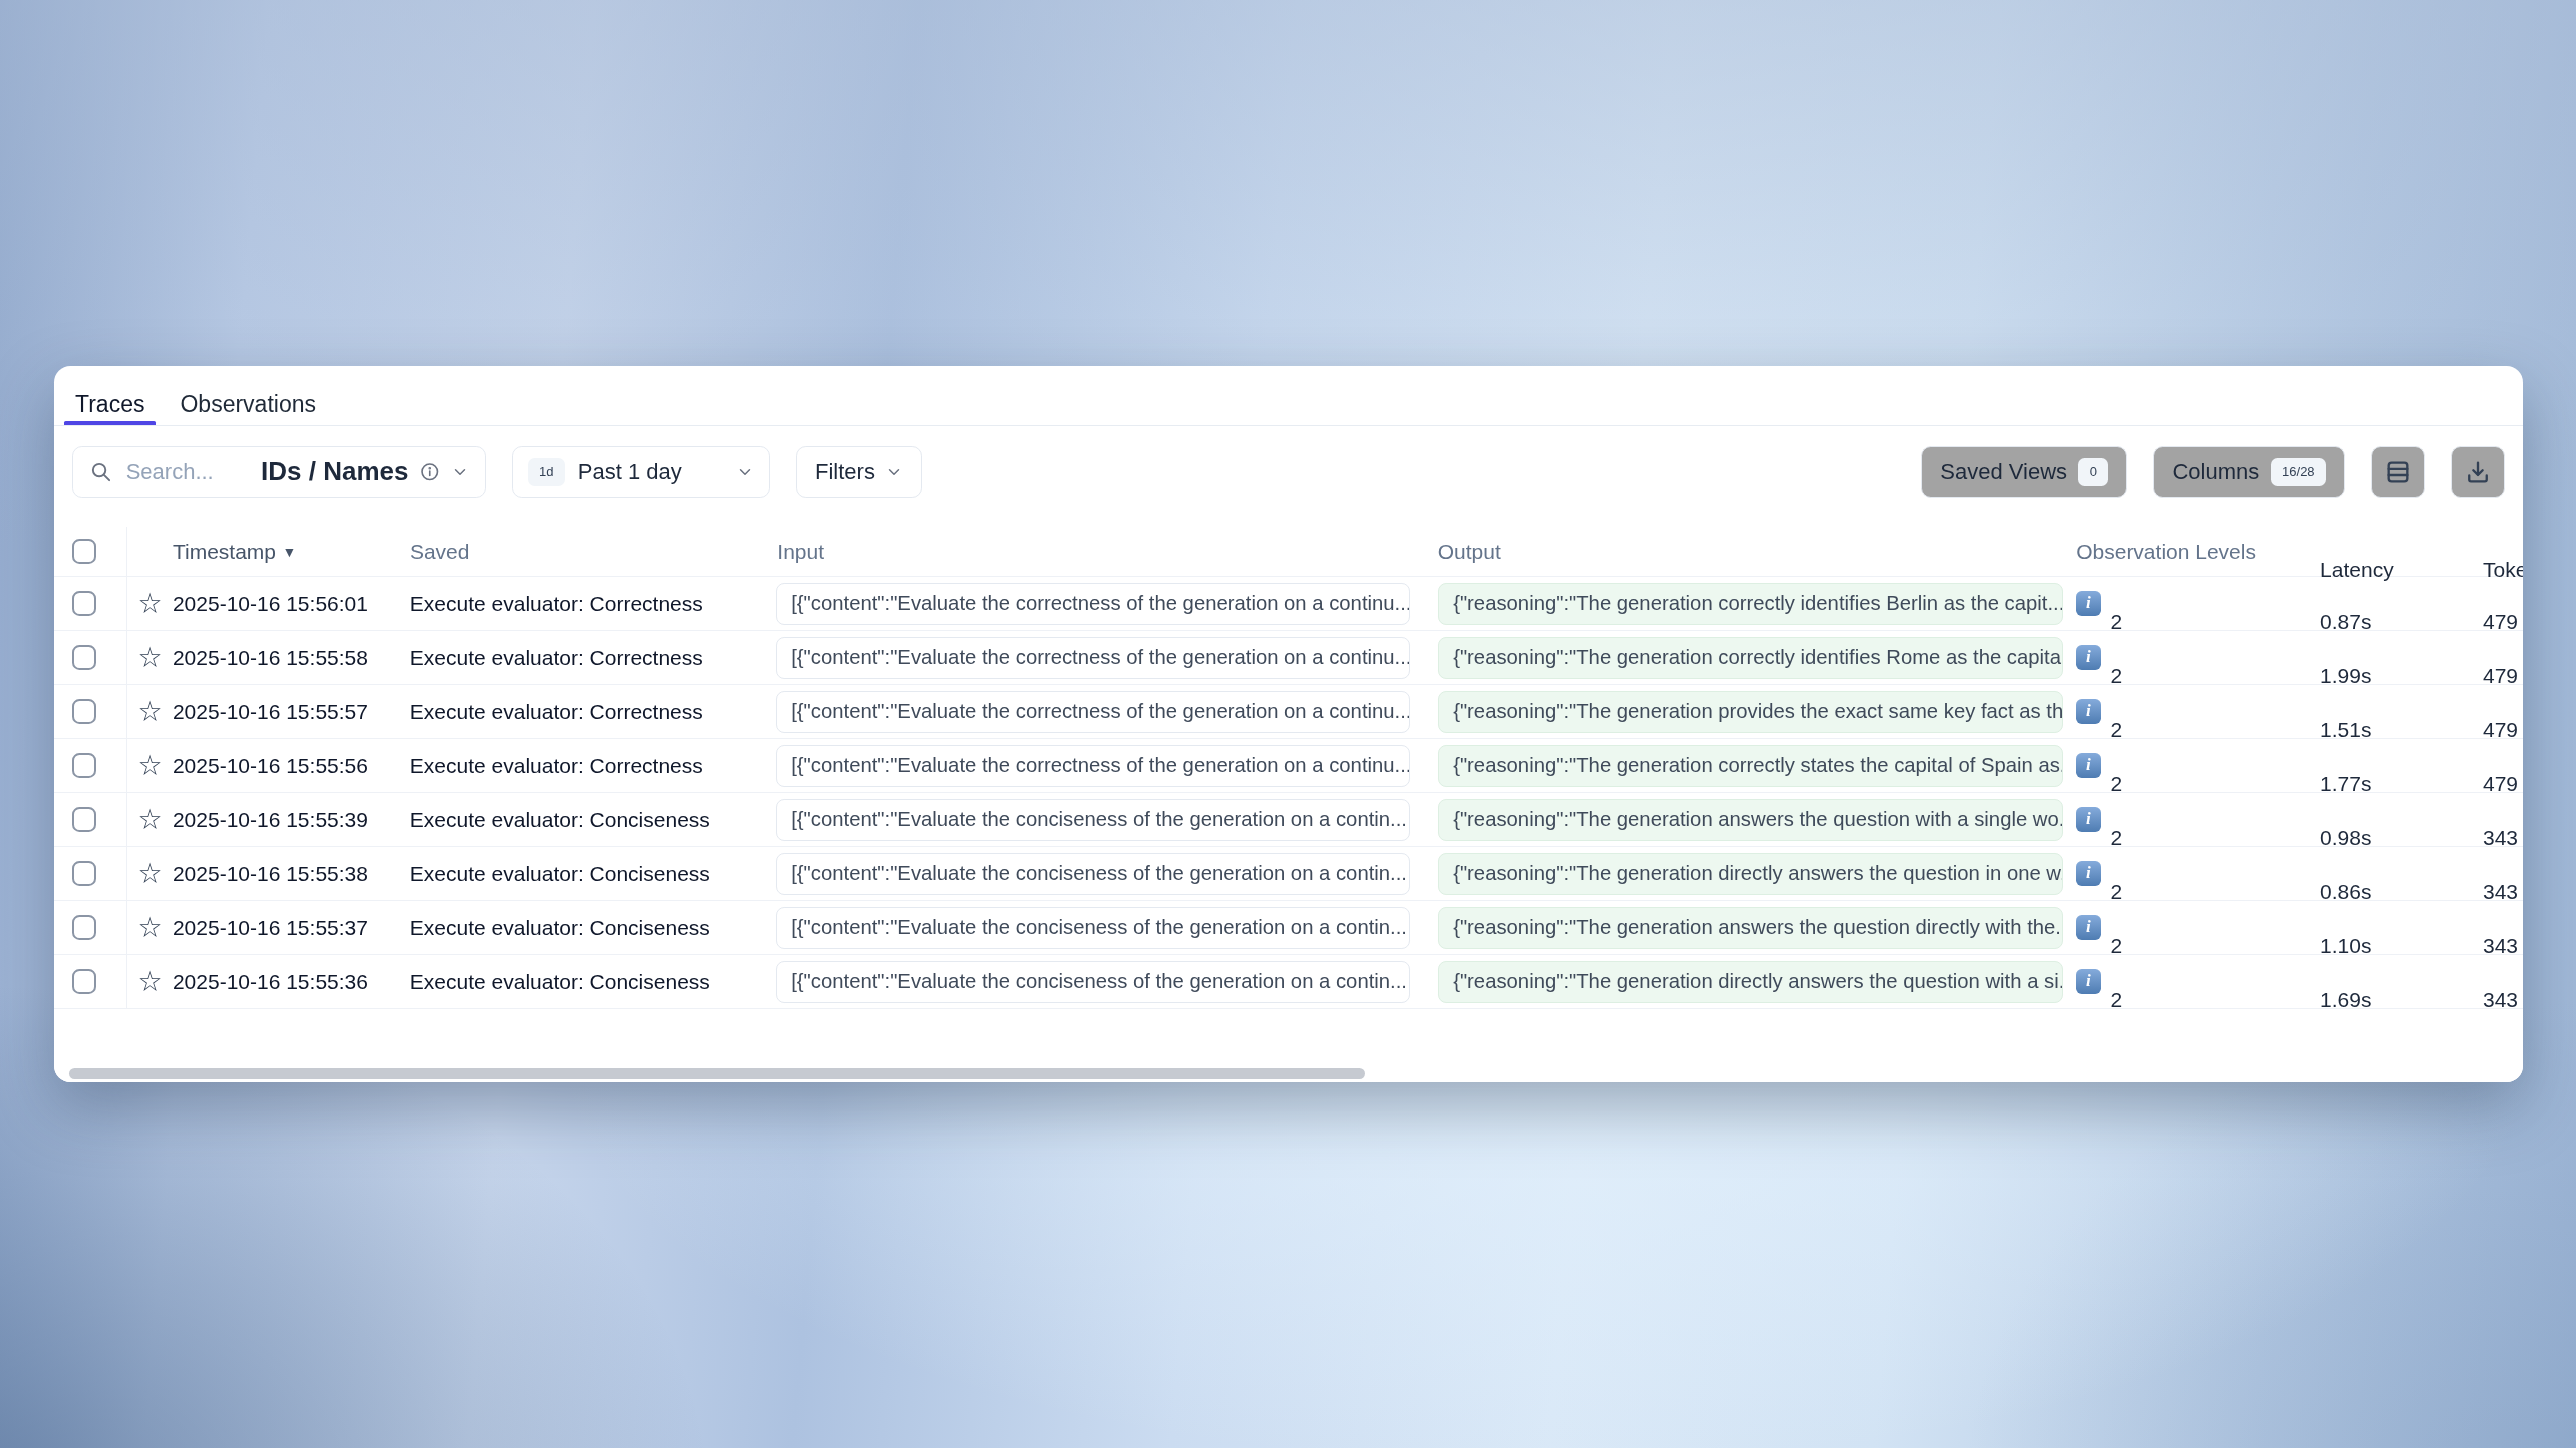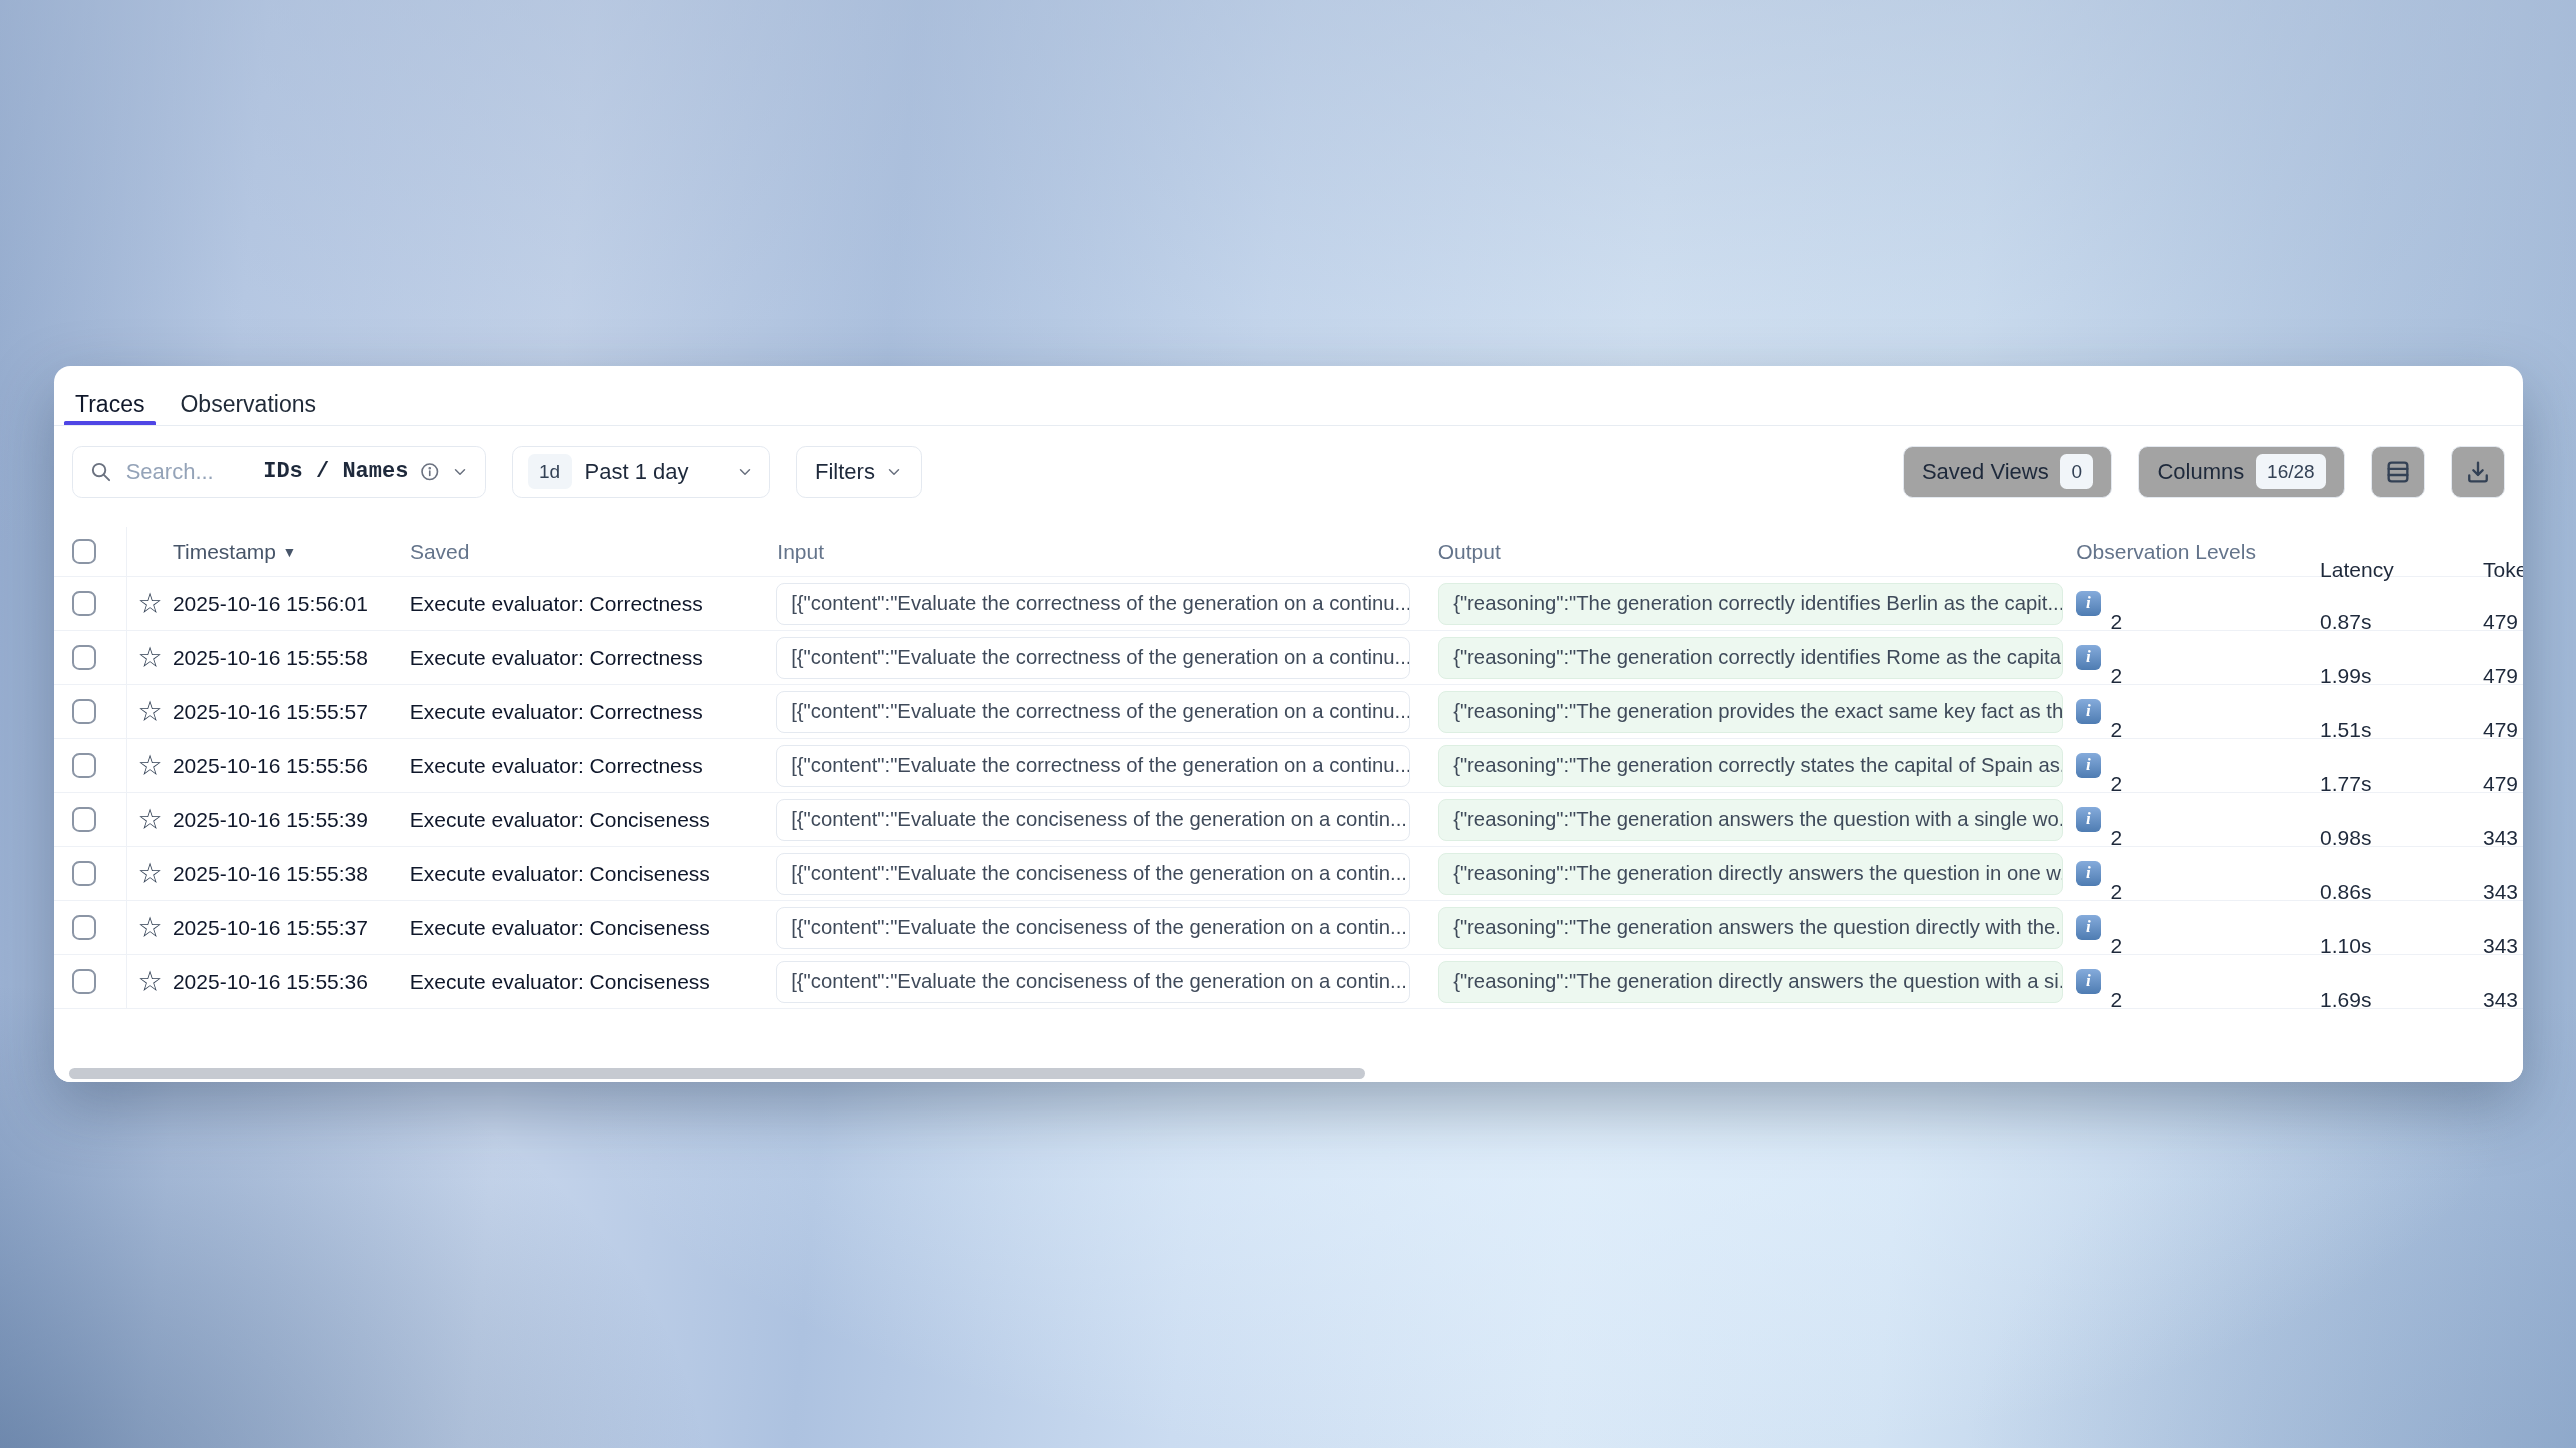--- a/index.html
+++ b/index.html
@@ -28,23 +28,23 @@
   .card .tabs{margin-left:0;margin-right:0;padding:0 21px;}
   .tab{font-size:23px;font-weight:500;color:#0f172a;position:relative;display:flex;align-items:flex-start;padding-top:1.6px;cursor:pointer;}
   .tab.inactive{color:#1f2937;font-weight:400;}
   .tab.active::after{content:"";position:absolute;left:-11.4px;right:-11.4px;bottom:0;height:4.9px;background:#4f46e5;border-radius:1.6px;}
   
   .toolbar{display:flex;align-items:center;gap:26px;margin:18px 18px 0 18px;height:55px;}
   .tb-box{display:flex;align-items:center;height:52px;border:1.6px solid #e4e9f0;border-radius:9.8px;background:#fff;box-sizing:border-box;}
   .search-box{width:414px;padding:0 16.3px;gap:11.4px;}
   .search-box input{border:none;outline:none;font-size:22px;flex:1;min-width:32.5px;color:#334155;font-family:inherit;background:transparent;}
   .search-box input::placeholder{color:#94a3b8;}
-  .ids-names{font-size:22px;font-weight:600;color:#1e293b;white-space:nowrap;font-family:Liberation Mono, monospace;}
+  .ids-names{font-size:26px;font-weight:600;color:#1e293b;white-space:nowrap;}
   .time-box{width:258px;padding:0 14.6px;gap:13px;cursor:pointer;}
-  .pill{background:#f1f5f9;border-radius:6.5px;padding:6.5px 11.4px;font-size:19px;color:#334155;font-weight:500;white-space:nowrap;}
+  .pill{background:#f1f5f9;border-radius:6.5px;padding:6.5px 11.4px;font-size:13px;color:#334155;font-weight:500;white-space:nowrap;}
   .tb-label{font-size:22px;font-weight:500;color:#1e293b;white-space:nowrap;}
   .env-box{padding:0 16.3px;gap:4.9px;cursor:pointer;outline:9.8px solid #0d86ff;outline-offset:5.7px;margin:0 14.6px;}
   .v-divider{width:1.6px;height:29px;background:#e8edf3;margin:0 11.4px;}
   .filters-box{padding:0 18px;gap:9.8px;cursor:pointer;}
   .btn{display:flex;align-items:center;gap:11.4px;height:52px;border:1.6px solid #e4e9f0;border-radius:9.8px;background:#a3a3a3;padding:0 18px;box-sizing:border-box;cursor:pointer;}
   .icon-btn{width:54px;justify-content:center;padding:0;}
   .spacer{flex:1;}
   .chev{width:18px;height:18px;}
   
   .thead{display:flex;align-items:center;height:50px;margin-top:28px;border-bottom:1.6px solid #eef1f6;box-sizing:border-box;font-size:21px;font-weight:500;color:#64748b;}

